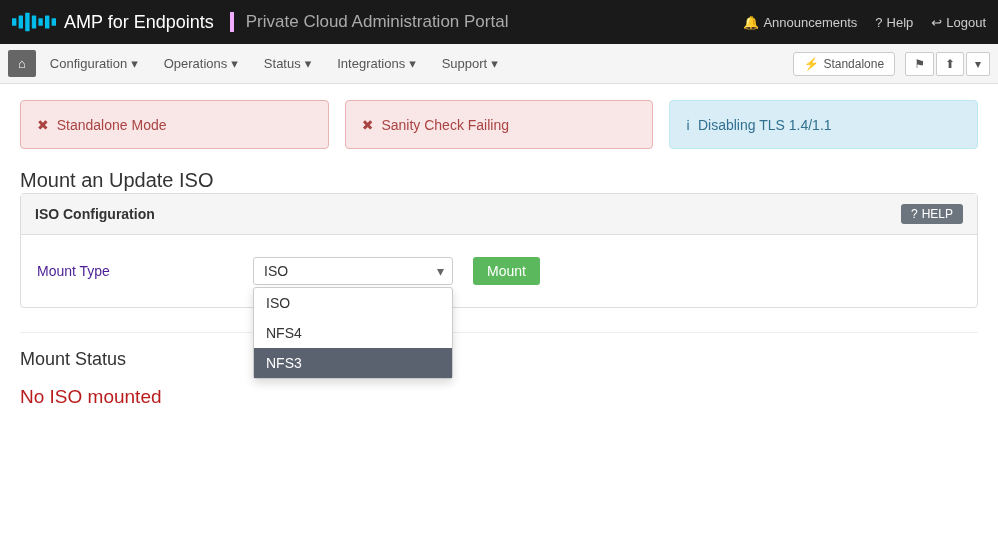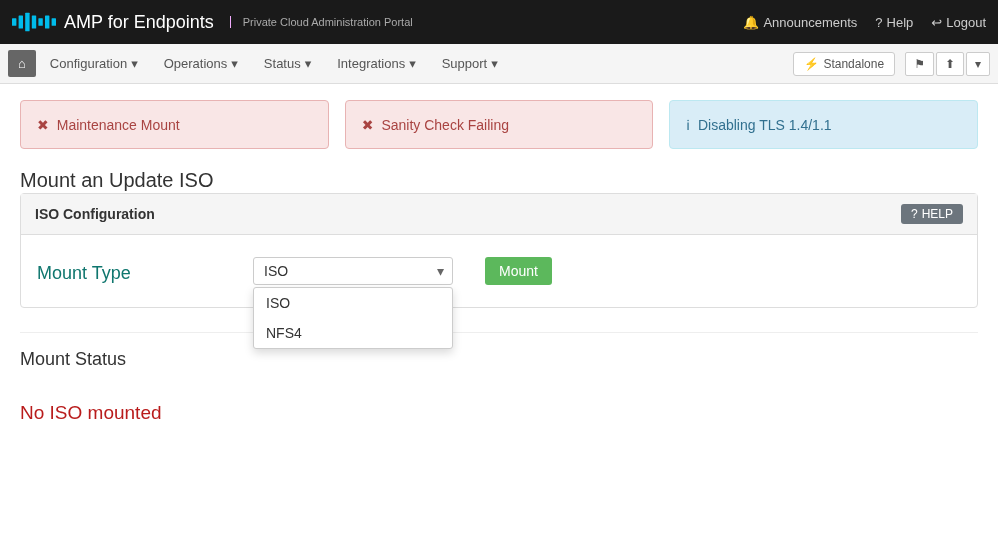--- a/index.html
+++ b/index.html
@@ -21,25 +21,25 @@
       color: #fff;
       font-size: 18px;
       font-weight: 300;
       margin-right: 16px;
     }
     .cisco-logo {
       width: 44px;
       height: 22px;
     }
     .navbar-subtitle {
-      font-size: 11px;
+      font-size: 17px;
       color: #aaa;
       margin-right: auto;
       padding-left: 12px;
-      border-left: 1px solid #f0abfc;
+      border-left: 4px solid #f0abfc;
     }
     .navbar-right {
       display: flex;
       align-items: center;
       gap: 18px;
       font-size: 13px;
       color: #ccc;
     }
     .navbar-right a {
       color: #ccc;
@@ -182,22 +182,22 @@
     
     .form-row {
       display: flex;
       align-items: flex-start;
       gap: 16px;
       padding: 8px 0;
     }
     .form-label {
       width: 200px;
       padding-top: 6px;
-      font-size: 18px;
-      color: #0f766e;
+      font-size: 14px;
+      color: #4c1d95;
       flex-shrink: 0;
     }
     .form-control-wrap {
       position: relative;
       width: 200px;
     }
     .select-display {
       width: 200px;
       padding: 5px 28px 5px 10px;
       border: 1px solid #ccc;
@@ -246,29 +246,29 @@
 
     
     .mount-btn {
       background: #5cb85c;
       border: none;
       color: #fff;
       padding: 6px 14px;
       border-radius: 3px;
       cursor: pointer;
       font-size: 14px;
-      margin-left: 16px;
+      margin-left: 4px;
     }
 
     
     .status-title {
       font-size: 18px;
       font-weight: 400;
       color: #333;
-      margin-bottom: 24px;
+      margin-bottom: 8px;
       border-top: 1px solid #eee;
       padding-top: 16px;
     }
     .no-iso {
       font-size: 19px;
       color: #b91c1c;
       padding: 8px 0;
     }
   </style>
 </head>
@@ -336,21 +336,21 @@
     <button class="subnav-icon-btn">⬆</button>
     <button class="subnav-icon-btn">▾</button>
   </div>
 </div>
 
 <div class="content">
 
   <div class="alert-row">
     <div class="alert-box alert-danger">
       <span>✖</span>
-      <span>Maintenance Mount</span>
+      <span>Standalone Mode</span>
     </div>
     <div class="alert-box alert-danger">
       <span>✖</span>
       <span>Sanity Check Failing</span>
     </div>
     <div class="alert-box alert-info">
       <span>ℹ</span>
       <span>Disabling TLS 1.4/1.1</span>
     </div>
   </div>
@@ -369,20 +369,21 @@
       <div class="form-row">
         <div class="form-label">Mount Type</div>
         <div class="form-control-wrap">
           <div class="select-display">
             <span>ISO</span>
           </div>
 
           <div class="dropdown-menu">
             <div class="dropdown-item">ISO</div>
             <div class="dropdown-item">NFS4</div>
+            <div class="dropdown-item active">NFS3</div>
           </div>
         </div>
         <button class="mount-btn">Mount</button>
       </div>
     </div>
   </div>
 
   <h3 class="status-title">Mount Status</h3>
   <p class="no-iso">No ISO mounted</p>
 

